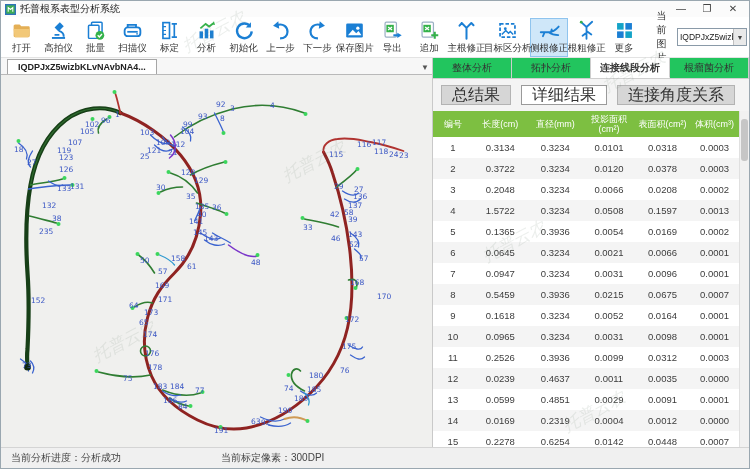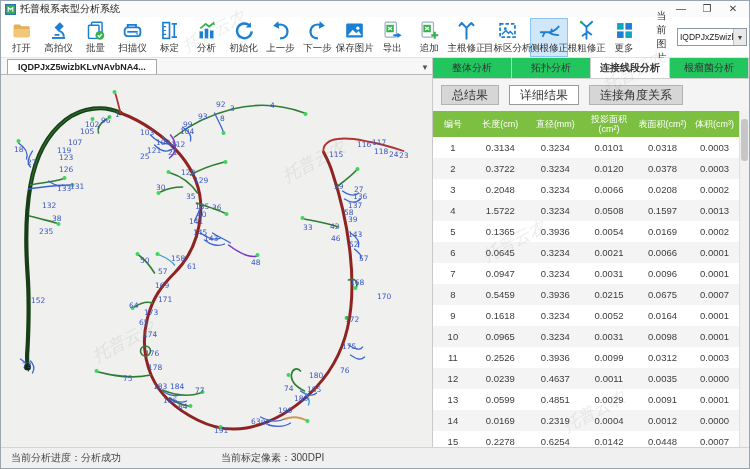--- a/index.html
+++ b/index.html
@@ -35,21 +35,21 @@
   .image-area { position:relative; flex:1; background:#f0f0ee; overflow:hidden; }
   .image-area svg.trace { position:absolute; left:0; top:0; }
   .img-label { position:absolute; font-size:7.5px; color:#3a56c4; line-height:1; white-space:nowrap; font-family:"DejaVu Sans",sans-serif; }
 
   
   .analysis-panel { flex:1; display:flex; flex-direction:column; background:#f4f4f4; min-width:0; }
   .ana-tabs { height:21px; display:flex; background:#f0f0f0; border-bottom:1px solid #cfcfcf; flex:0 0 auto; }
   .ana-tab { flex:1; display:flex; align-items:center; justify-content:center; font-size:10px; color:#333; background:#22c55e; border-right:1px solid #cdcdcd; cursor:pointer; position:relative; }
   .ana-tab.active { background:#fff; font-weight:bold; border-bottom:1px solid #fff; }
   .btn-row { height:32px; display:flex; align-items:center; gap:10px; padding:0 8px; background:#f4f4f4; flex:0 0 auto; }
-  .ana-btn { height:20px; padding:0 10px; font-size:12px; color:#333; background:#d6d6d6; border:1px solid #b3b3b3; display:flex; align-items:center; cursor:pointer; }
+  .ana-btn { height:20px; padding:0 10px; font-size:16px; color:#333; background:#d6d6d6; border:1px solid #b3b3b3; display:flex; align-items:center; cursor:pointer; }
   .ana-btn.active { background:#fff; border:1px solid #9a9a9a; }
 
   .table-wrap { flex:1; position:relative; background:#fff; min-height:0; }
   .tbl { position:absolute; left:0; top:0; right:10px; bottom:0; display:flex; flex-direction:column; }
   .tbl-head { display:flex; background:#7dbf41; color:#fff; font-size:9px; flex:0 0 auto; min-height:26px; align-items:center; }
   .tbl-head .cell { text-align:center; padding:1px 2px; line-height:1.15; }
   .tbl-body { flex:1; overflow:hidden; }
   .tbl-row { display:flex; height:21px; align-items:center; font-size:9.5px; color:#3c3c3c; background:#fff; }
   .tbl-row:nth-child(even) { background:#f4f4f4; }
   .cell { text-align:center; }
@@ -392,21 +392,21 @@
           <span class="img-label" style="left: 371px; top: 64px;">117</span>
           <span class="img-label" style="left: 373px; top: 73px;">118</span>
           <span class="img-label" style="left: 388px; top: 76px;">24</span>
           <span class="img-label" style="left: 398px; top: 77px;">23</span>
           <span class="img-label" style="left: 333px; top: 108px;">29</span>
           <span class="img-label" style="left: 353px; top: 111px;">27</span>
           <span class="img-label" style="left: 352px; top: 118px;">136</span>
           <span class="img-label" style="left: 347px; top: 127px;">137</span>
           <span class="img-label" style="left: 343px; top: 134px;">58</span>
           <span class="img-label" style="left: 347px; top: 141px;">39</span>
-          <span class="img-label" style="left: 329px; top: 148px;">42</span>
+          <span class="img-label" style="left: 329px; top: 136px;">42</span>
           <span class="img-label" style="left: 302px; top: 149px;">33</span>
           <span class="img-label" style="left: 330px; top: 160px;">46</span>
           <span class="img-label" style="left: 347px; top: 156px;">143</span>
           <span class="img-label" style="left: 348px; top: 166px;">52</span>
           <span class="img-label" style="left: 358px; top: 180px;">57</span>
           <span class="img-label" style="left: 30px; top: 222px;">152</span>
           <span class="img-label" style="left: 21px; top: 287px;">73</span>
           <span class="img-label" style="left: 154px; top: 207px;">169</span>
           <span class="img-label" style="left: 128px; top: 227px;">64</span>
           <span class="img-label" style="left: 157px; top: 221px;">171</span>

